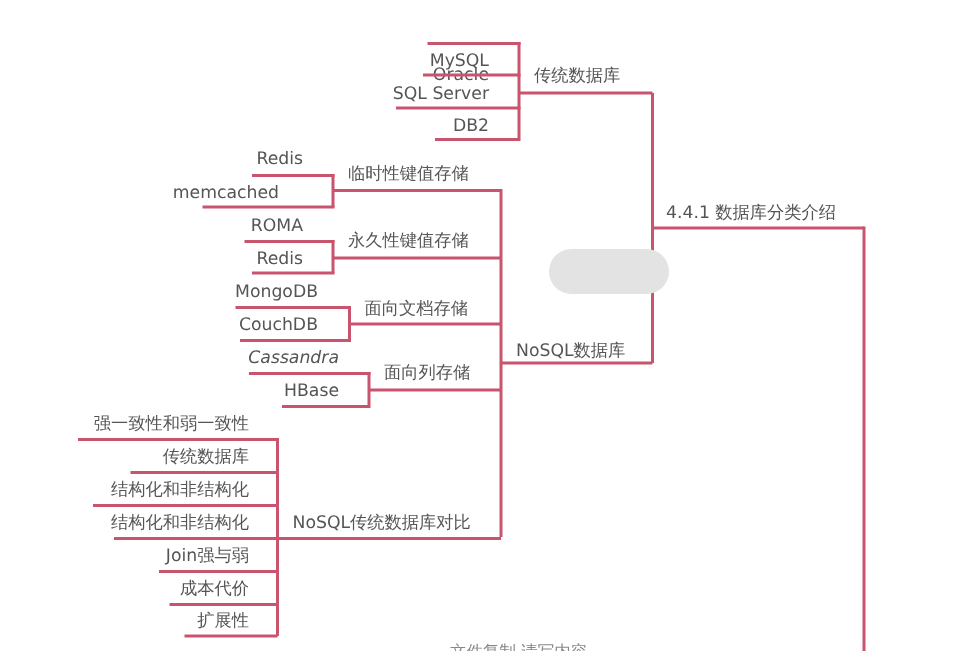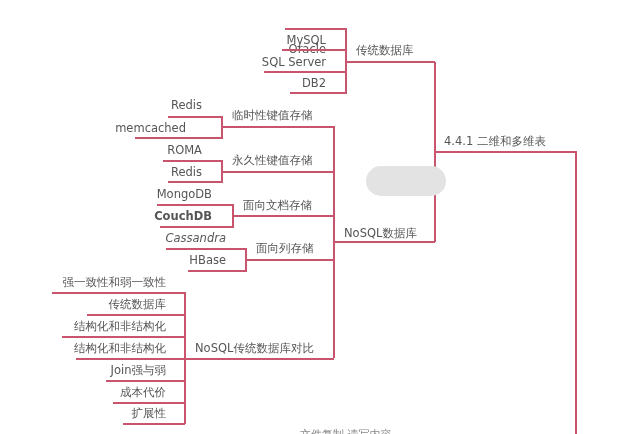--- a/index.html
+++ b/index.html
@@ -10,21 +10,21 @@
   .ln { position: absolute; background: #c9546e; }
   .h { height: 1.5px; }
   .v { width: 1.5px; }
   #blob { position: absolute; left: 366px; top: 166px; width: 80px; height: 30px;
           border-radius: 15px; background: #e3e3e3; }
   #caption { position: absolute; left: 300px; top: 427px; font-size: 11px; color: #888; }
 </style>
 </head>
 <body>
 
-<div class="lbl" style="left:444px; top:134px;">4.4.1 二维和多维表</div>
+<div class="lbl" style="left:444px; top:134px;">4.4.1 数据库分类介绍</div>
 <div class="ln h" style="left:434px; top:151px; width:142px;"></div>
 <div class="ln v" style="left:575px; top:151px; height:283px;"></div>
 <div class="ln v" style="left:434px; top:62px; height:180px;"></div>
 
 <div class="lbl" style="left:356px; top:43px;text-align:center;">传统数据库</div>
 <div class="ln h" style="left:346px; top:61px; width:89px;"></div>
 <div class="ln v" style="left:345px; top:28px; height:64px;"></div>
 <div class="lbl r" style="left:266px; width:60px; top:11px;margin-top:31px;">Oracle</div>
 <div class="ln h" style="left:285px; top:28px; width:62px;"></div>
 <div class="lbl r" style="left:266px; width:60px; top:33px;">MySQL</div>
@@ -52,21 +52,21 @@
 <div class="lbl r" style="left:150px; width:52px; top:143px;">ROMA</div>
 <div class="ln h" style="left:163px; top:160px; width:60px;"></div>
 <div class="lbl r" style="left:150px; width:52px; top:165px;">Redis</div>
 <div class="ln h" style="left:168px; top:181px; width:55px;"></div>
 
 <div class="lbl" style="left:243px; top:198px;">面向文档存储</div>
 <div class="ln h" style="left:233px; top:215px; width:101px;"></div>
 <div class="ln v" style="left:232px; top:204px; height:22px;"></div>
 <div class="lbl r" style="left:150px; width:62px; top:187px;">MongoDB</div>
 <div class="ln h" style="left:157px; top:204px; width:77px;"></div>
-<div class="lbl r" style="left:150px; width:62px; top:209px;font-weight:bold;">CouchDB</div>
+<div class="lbl r" style="left:150px; width:62px; top:209px;">CouchDB</div>
 <div class="ln h" style="left:160px; top:226px; width:74px;"></div>
 
 <div class="lbl" style="left:256px; top:241px;">面向列存储</div>
 <div class="ln h" style="left:246px; top:259px; width:88px;"></div>
 <div class="ln v" style="left:245px; top:248px; height:22px;"></div>
 <div class="lbl r" style="left:160px; width:66px; top:231px;font-style:italic;">Cassandra</div>
 <div class="ln h" style="left:166px; top:248px; width:81px;"></div>
 <div class="lbl r" style="left:170px; width:56px; top:253px;">HBase</div>
 <div class="ln h" style="left:188px; top:270px; width:59px;"></div>
 

